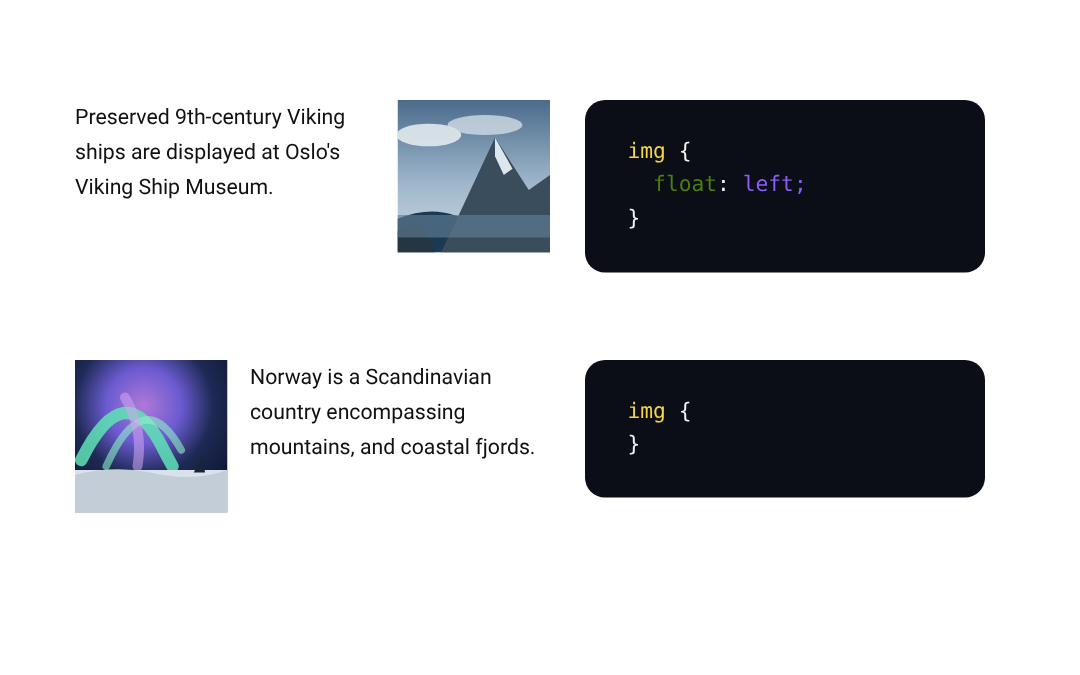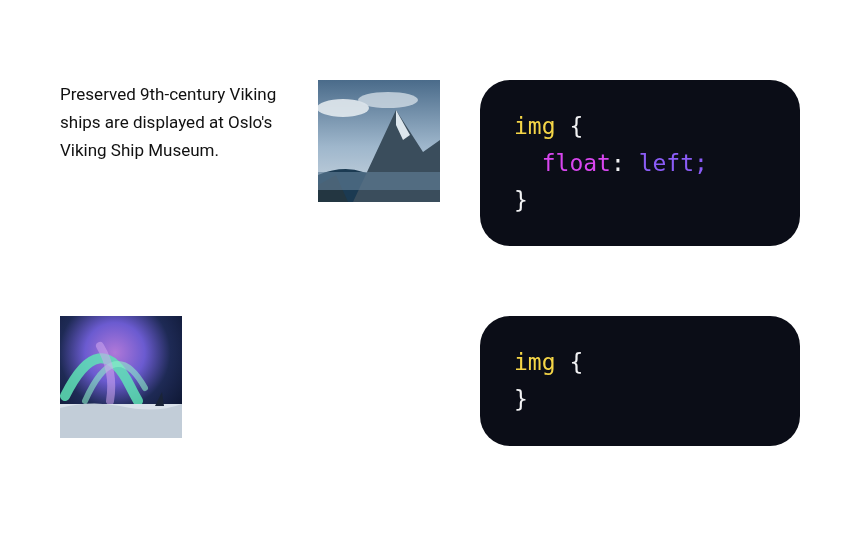--- a/index.html
+++ b/index.html
@@ -6,21 +6,21 @@
   body {
     width: 864px;
     height: 540px;
     background: #ffffff;
     font-family: -apple-system, BlinkMacSystemFont, "Segoe UI", Roboto, Helvetica, Arial, sans-serif;
     padding: 80px 60px 40px 60px;
   }
   .row {
     display: flex;
     align-items: flex-start;
-    gap: 40px;
+    gap: 28px;
     margin-bottom: 70px;
   }
   .example {
     display: flex;
     align-items: flex-start;
     width: 380px;
     gap: 18px;
   }
   .text {
     font-size: 17px;
@@ -29,30 +29,30 @@
   }
   .thumb {
     width: 122px;
     height: 122px;
     display: block;
     flex-shrink: 0;
   }
   .thumb svg { display:block; }
   .code {
     background: #0b0d17;
-    border-radius: 30px;
+    border-radius: 16px;
     padding: 28px 34px;
     font-family: "SFMono-Regular", Menlo, Consolas, monospace;
-    font-size: 23px;
+    font-size: 17px;
     line-height: 1.6;
     color: #ffffff;
     width: 320px;
   }
   .tok-sel  { color: #f5d547; }
-  .tok-prop { color: #d946ef; }
+  .tok-prop { color: #4d7c0f; }
   .tok-val  { color: #8b5cf6; }
   .tok-punc { color: #f2f2f4; }
 </style>
 </head>
 <body>
 
 <div class="row">
   <div class="example">
     <p class="text">Preserved 9th-century Viking ships are displayed at Oslo's Viking Ship Museum.</p>
     <div class="thumb" aria-label="mountain-fjord">
@@ -99,19 +99,20 @@
         </defs>
         <rect width="122" height="122" fill="url(#aur)"></rect>
         <path d="M5 80 Q40 10 70 70 Q74 78 78 85" stroke="#5fe3b6" stroke-width="10" fill="none" opacity="0.85" stroke-linecap="round"></path>
         <path d="M25 85 Q55 18 85 72" stroke="#8df0c9" stroke-width="6" fill="none" opacity="0.6" stroke-linecap="round"></path>
         <path d="M40 30 Q55 55 50 85" stroke="#cfa7ef" stroke-width="8" fill="none" opacity="0.55" stroke-linecap="round"></path>
         <rect x="0" y="88" width="122" height="34" fill="#d9e1ea"></rect>
         <path d="M0 92 Q30 84 60 90 Q95 98 122 88 L122 122 L0 122 Z" fill="#c2cdd8"></path>
         <path d="M95 90 L102 76 L104 90 Z" fill="#1a2438"></path>
       </svg>
     </div>
+    <p class="text">Norway is a Scandinavian country encompassing mountains, and coastal fjords.</p>
   </div>
 
   <div class="code">
     <div><span class="tok-sel">img</span> <span class="tok-punc">{</span></div>
     <div><span class="tok-punc">}</span></div>
   </div>
 </div>
 
 </body></html>

